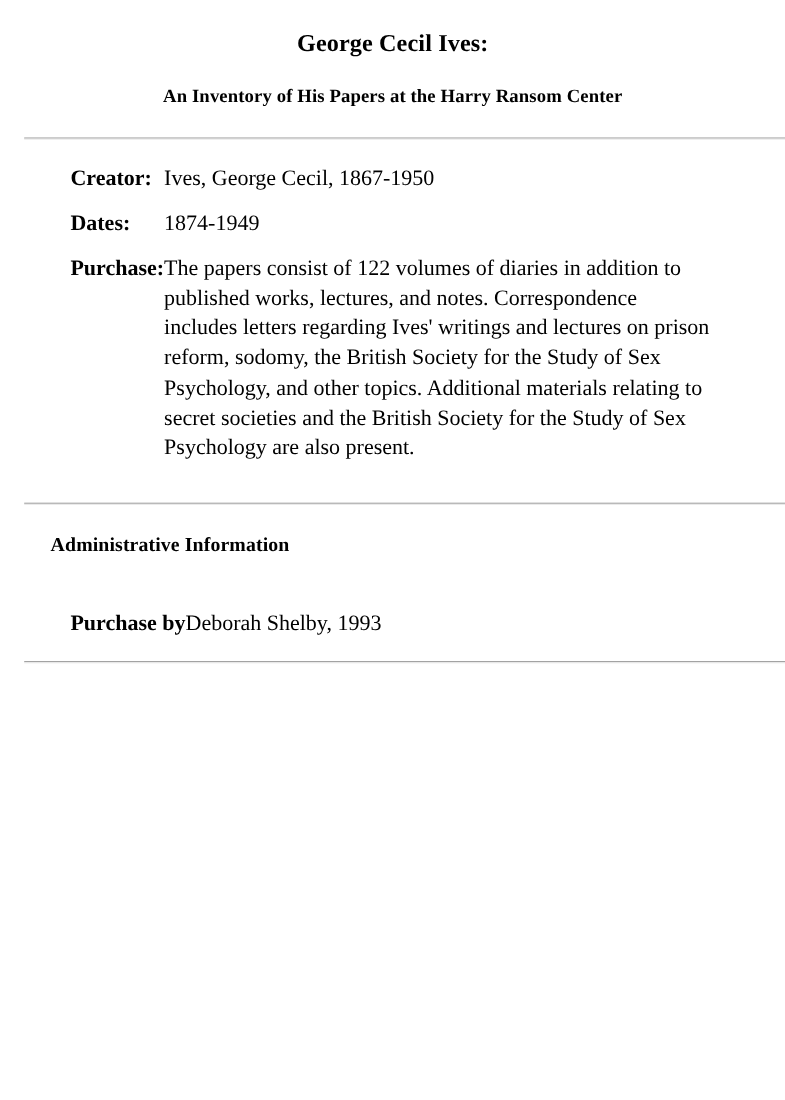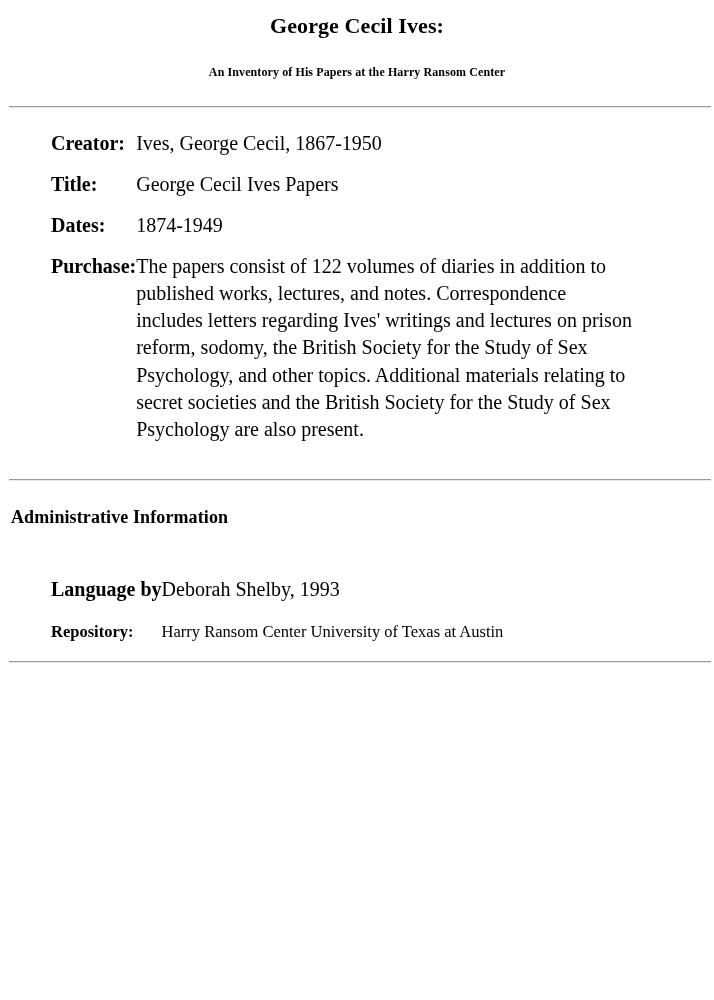--- a/index.html
+++ b/index.html
@@ -14,37 +14,37 @@
     position: relative;
     overflow: hidden;
     font-family: "Liberation Serif", "DejaVu Serif", serif;
     color: #000000;
     -webkit-font-smoothing: antialiased;
   }
   .page {
     width: 714px;
     height: 1000px;
     box-sizing: border-box;
-    padding: 3px;
+    padding: 16px;
     position: relative;
   }
 
   
   .doc-title {
     text-align: center;
     font-size: 22px;
     font-weight: bold;
     line-height: 1.2;
     margin: 0;
     padding-top: 10px;
     letter-spacing: 0.1px;
   }
   .doc-subtitle {
     text-align: center;
-    font-size: 12px;
+    font-size: 17px;
     font-weight: bold;
     line-height: 1.2;
     margin: 0;
     padding-top: 26px;
     letter-spacing: 0.1px;
   }
 
   
   .rule {
     border: 0;
@@ -62,21 +62,21 @@
 
   
   .section-heading {
     font-size: 18px;
     font-weight: bold;
     margin: 0;
     padding-left: 8px;
     letter-spacing: 0.1px;
   }
   .heading-descriptive { padding-top: 22px; }
-  .heading-admin { padding-top: 26px; }
+  .heading-admin { padding-top: 26px; margin-left: 22px; }
 
   
   .dl-table {
     border-collapse: collapse;
     margin: 0;
     padding: 0;
   }
   .dl-table td {
     vertical-align: top;
     padding: 0;
@@ -126,48 +126,40 @@
   <hr class="rule rule-1">
 
 
   <table class="dl-table summary-block">
     <tbody>
       <tr class="row">
         <td class="lbl">Creator:</td>
         <td class="val">Ives, George Cecil, 1867-1950</td>
       </tr>
       <tr class="row">
-        <td class="lbl">Title:</td>
-        <td class="val">George Cecil Ives Papers</td>
-      </tr>
-      <tr class="row">
         <td class="lbl">Dates:</td>
         <td class="val">1874-1949</td>
       </tr>
       <tr class="row">
         <td class="lbl">Purchase:</td>
         <td class="val abstract-val">The papers consist of 122 volumes of diaries in addition to published works, lectures, and notes. Correspondence includes letters regarding Ives' writings and lectures on prison reform, sodomy, the British Society for the Study of Sex Psychology, and other topics. Additional materials relating to secret societies and the British Society for the Study of Sex Psychology are also present.</td>
       </tr>
     </tbody>
   </table>
 
   <div style="height:22px"></div>
   <hr class="rule rule-2">
 
   <h3 class="section-heading heading-admin">Administrative Information</h3>
 
   <table class="dl-table admin-block">
     <tbody>
       <tr class="row">
-        <td class="lbl">Language by</td>
+        <td class="lbl">Purchase by</td>
         <td class="val">Deborah Shelby, 1993</td>
-      </tr>
-      <tr class="row row-repo">
-        <td class="lbl">Repository:</td>
-        <td class="val">Harry Ransom Center University of Texas at Austin</td>
       </tr>
     </tbody>
   </table>
 
   <div style="height:8px"></div>
   <hr class="rule rule-3">
 
   <div class="trailing-space"></div>
 
 </div>

